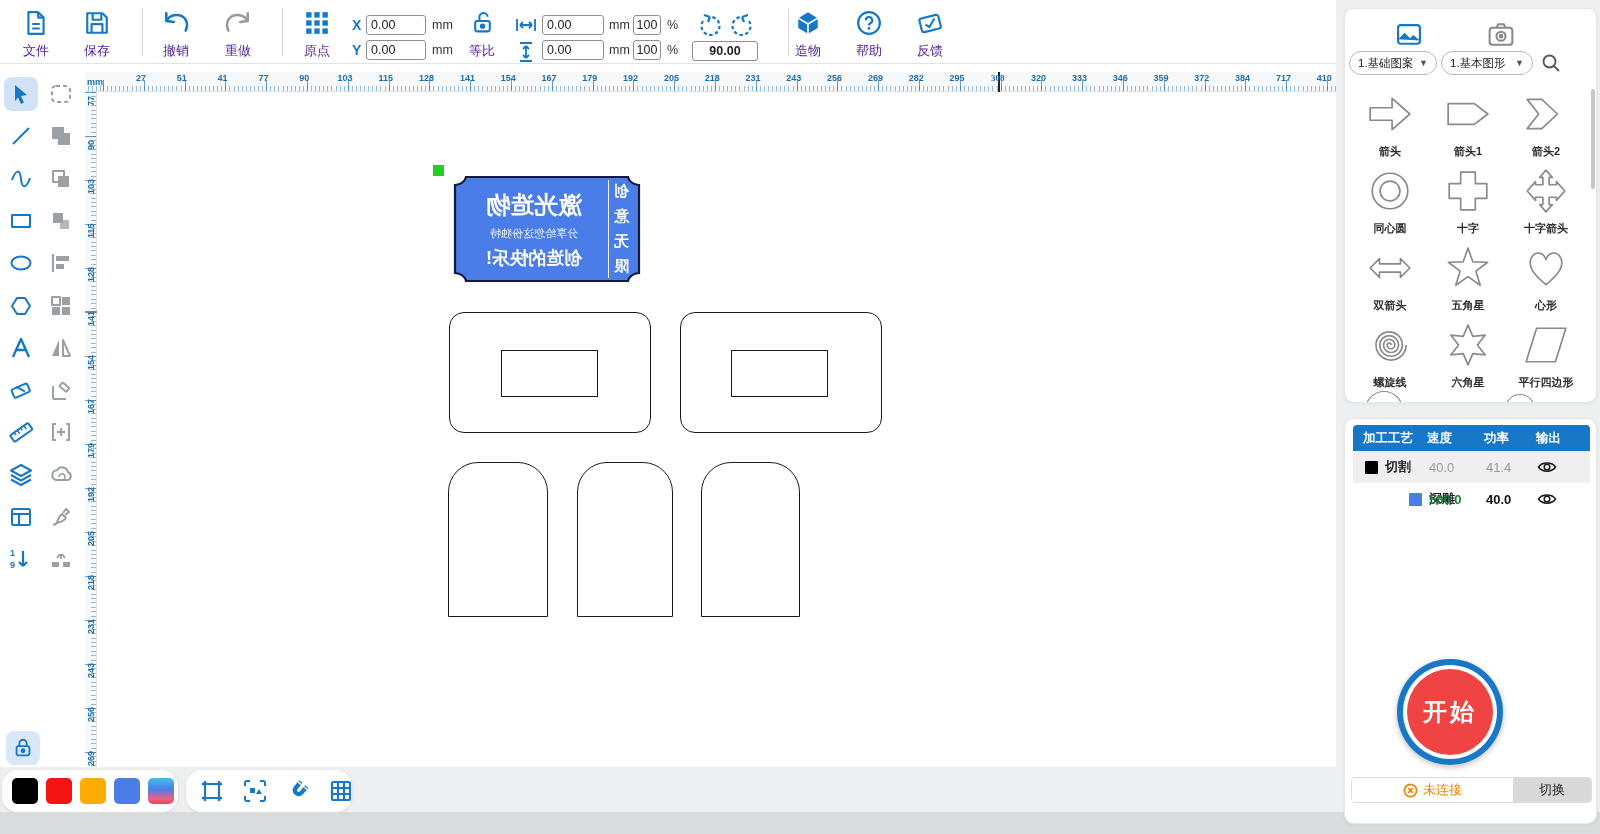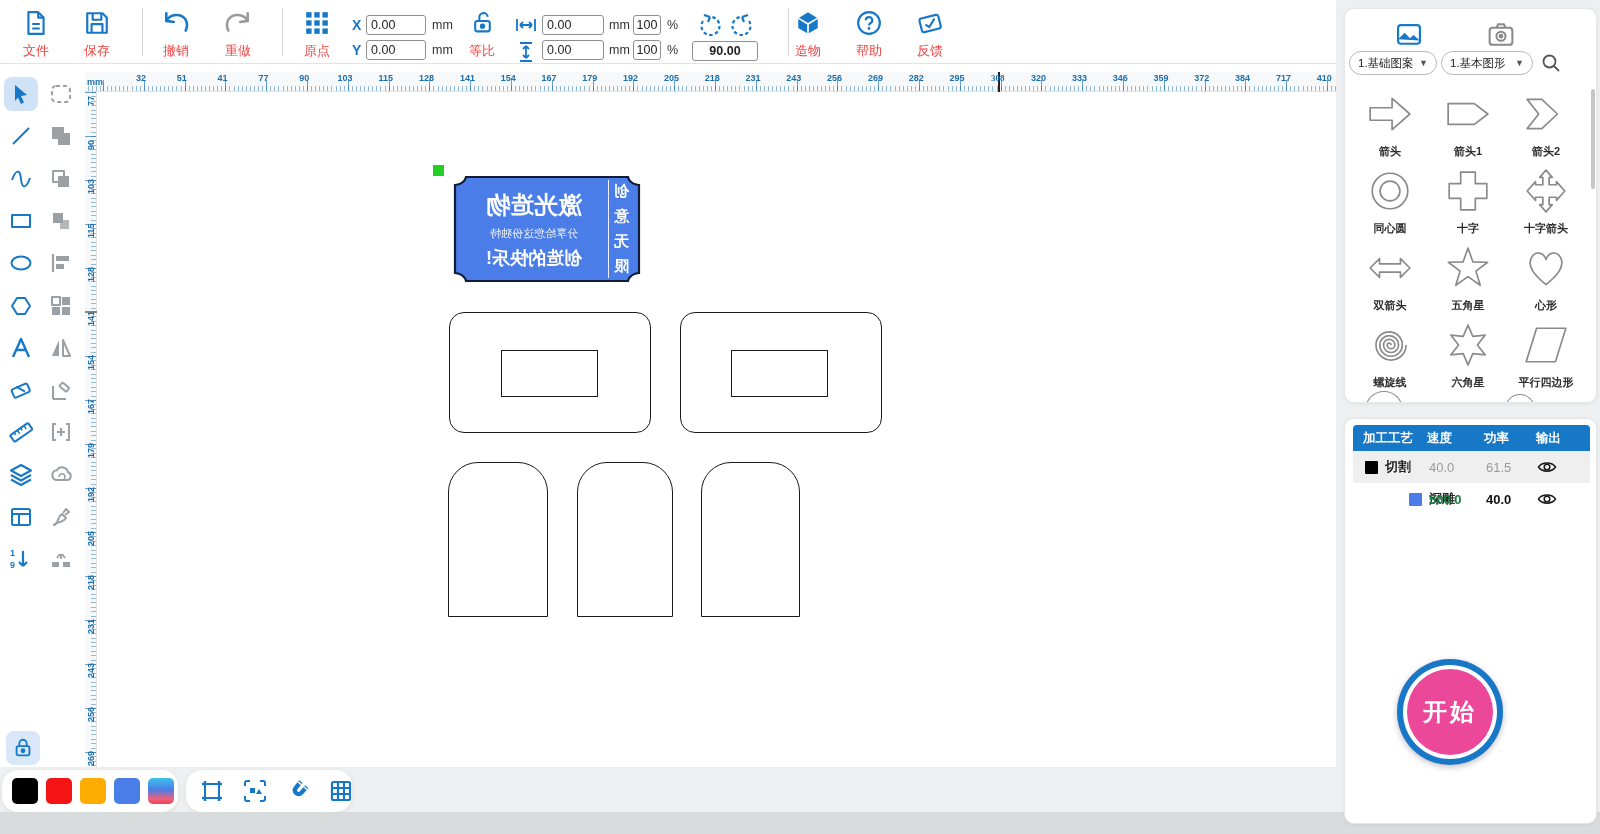--- a/index.html
+++ b/index.html
@@ -5,21 +5,21 @@
   * { margin:0; padding:0; box-sizing:border-box; }
   html,body { width:1600px; height:834px; overflow:hidden;
     font-family:"Liberation Sans","DejaVu Sans",sans-serif; background:#edeff0; }
   .abs { position:absolute; }
   #root { position:relative; width:1600px; height:834px; background:#edeff0; }
 
   
   #main-white { left:0; top:8; width:1336px; height:767px; background:#fff; }
   #topbar { left:0; top:0; width:1336px; height:64px; background:#fff; border-bottom:1px solid #e3e3e3; }
   .tb-item { position:absolute; width:60px; text-align:center; cursor:pointer; }
-  .tb-label { font-size:13px; color:#ef4444; display:block; margin-top:2px; }
+  .tb-label { font-size:13px; color:#4c1d95; display:block; margin-top:2px; }
   .tb-div { position:absolute; top:8px; width:1px; height:48px; background:#d6d6d6; }
   .tb-input { position:absolute; height:20px; border:1px solid #8f8f8f; border-radius:3px;
     font-size:12.5px; color:#222; padding:0 4px; background:#fff; font-family:inherit; }
   .tb-unit { position:absolute; font-size:12.5px; color:#333; }
   .xy-lab { position:absolute; font-size:14px; font-weight:bold; color:#1778c8; }
 
   
   .tool { position:absolute; width:34px; height:34px; display:flex; align-items:center;
     justify-content:center; border-radius:8px; cursor:pointer; }
   .tool.active { background:#cfe2f6; }
@@ -62,21 +62,21 @@
     display:flex; align-items:center; justify-content:space-between; padding:0 8px;
     font-size:11.5px; color:#222; cursor:pointer; background:#fff; white-space:nowrap; }
   .drop .caret { font-size:9px; color:#555; margin-left:4px; }
   .gcell { position:absolute; width:78px; text-align:center; cursor:pointer; }
   .gcell .glabel { display:block; font-size:11px; font-weight:bold; color:#2d2d2d; margin-top:3px; }
   .prhead { position:absolute; left:8px; width:237px; height:26px; background:#1778c8;
     border-radius:4px 4px 0 0; color:#fff; font-size:12.5px; font-weight:bold; }
   .prrow { position:absolute; left:8px; width:237px; height:32px; font-size:13px; color:#222; cursor:pointer; }
   .prc { position:absolute; top:0; height:100%; display:flex; align-items:center; }
   #start-btn { position:absolute; width:106px; height:106px; border-radius:50%;
-    background:#ec4899; box-shadow:inset 0 0 0 6px #1778c8, inset 0 0 0 10px #fff, 0 2px 6px rgba(0,0,0,.25);
+    background:#ef4444; box-shadow:inset 0 0 0 6px #1778c8, inset 0 0 0 10px #fff, 0 2px 6px rgba(0,0,0,.25);
     display:flex; align-items:center; justify-content:center; cursor:pointer; }
   #start-btn span { color:#fff; font-size:24px; font-weight:bold; letter-spacing:3px; }
   #conn-bar { position:absolute; height:26px; border:1px solid #dcdcdc; border-radius:4px;
     overflow:hidden; display:flex; }
   #conn-left { flex:1; background:#fff; display:flex; align-items:center; justify-content:center;
     gap:5px; font-size:13px; color:#f08300; cursor:pointer; }
   #conn-switch { width:78px; background:#d9d9d9; display:flex; align-items:center;
     justify-content:center; font-size:13px; color:#1a1a1a; cursor:pointer; }
 
   
@@ -355,21 +355,21 @@
       <svg width="22" height="22" viewBox="0 0 24 24" fill="none" stroke="#1778c8" stroke-width="2">
           <path d="M8 10V7a4 4 0 0 1 8 0v3"></path>
           <rect x="5" y="10" width="14" height="10" rx="2"></rect>
           <circle cx="12" cy="15" r="1.6" fill="#1778c8"></circle>
         </svg>
     </div>
 
     <div class="abs" id="ruler-top">
       <span class="mmlab abs" style="left:2px;top:5px;">mm</span>
       <div class="abs" style="left:913px;top:0;width:1.6px;height:20px;background:#222;"></div>
-    <span class="rn" style="left: 56px;">32</span>
+    <span class="rn" style="left: 56px;">27</span>
         <span class="rn" style="left: 96.8px;">51</span>
         <span class="rn" style="left: 137.6px;">41</span>
         <span class="rn" style="left: 178.4px;">77</span>
         <span class="rn" style="left: 219.2px;">90</span>
         <span class="rn" style="left: 260px;">103</span>
         <span class="rn" style="left: 300.8px;">115</span>
         <span class="rn" style="left: 341.6px;">128</span>
         <span class="rn" style="left: 382.4px;">141</span>
         <span class="rn" style="left: 423.2px;">154</span>
         <span class="rn" style="left: 464px;">167</span>
@@ -556,21 +556,21 @@
       <span class="prc" style="left:131px;">功率</span>
       <span class="prc" style="left:183px;">输出</span>
     </div>
     <div class="abs" id="proc-rows" style="left:0;top:32px;width:253px;">
         <div class="prrow" style="top: 0px; background: rgb(239, 239, 239);">
           <span class="prc" style="left:12px;">
             <span style="width:13px;height:13px;background:#000000;display:inline-block;margin-right:7px;border-radius:1px;"></span>
             <b>切割</b>
           </span>
           <span class="prc" style="left:76px;color:#9a9a9a;font-weight:normal;">40.0</span>
-          <span class="prc" style="left:133px;color:#9a9a9a;font-weight:normal;">61.5</span>
+          <span class="prc" style="left:133px;color:#9a9a9a;font-weight:normal;">41.4</span>
           <span class="prc" style="left:184px;">
             <svg width="20" height="14" viewBox="0 0 20 14" fill="none" stroke="#1a1a1a" stroke-width="1.5" style="cursor:pointer;">
               <path d="M1.5 7 C5 1.5 15 1.5 18.5 7 C15 12.5 5 12.5 1.5 7 Z"></path>
               <circle cx="10" cy="7" r="2.8"></circle>
             </svg>
           </span>
         </div>
         <div class="prrow" style="top: 32px; background: rgb(255, 255, 255);">
           <span class="prc" style="left:12px;padding-left:44px;">
             <span style="width:13px;height:13px;background:#4a7de8;display:inline-block;margin-right:7px;border-radius:1px;"></span>
@@ -582,14 +582,26 @@
             <svg width="20" height="14" viewBox="0 0 20 14" fill="none" stroke="#1a1a1a" stroke-width="1.5" style="cursor:pointer;">
               <path d="M1.5 7 C5 1.5 15 1.5 18.5 7 C15 12.5 5 12.5 1.5 7 Z"></path>
               <circle cx="10" cy="7" r="2.8"></circle>
             </svg>
           </span>
         </div>
       </div>
     <div id="start-btn" style="left:52px;top:240px;">
       <span>开始</span>
     </div>
+    <div id="conn-bar" style="left:6px;top:358px;width:241px;">
+      <div id="conn-left">
+        <svg width="15" height="15" viewBox="0 0 16 16" fill="none" stroke="#f08300" stroke-width="1.8">
+            <circle cx="8" cy="8" r="6.5"></circle>
+            <path d="M5.5 5.5l5 5M10.5 5.5l-5 5"></path>
+          </svg>
+        <span>未连接</span>
+      </div>
+      <div id="conn-switch">
+        <span>切换</span>
+      </div>
+    </div>
   </div>
 </div>
 
 </body></html>

